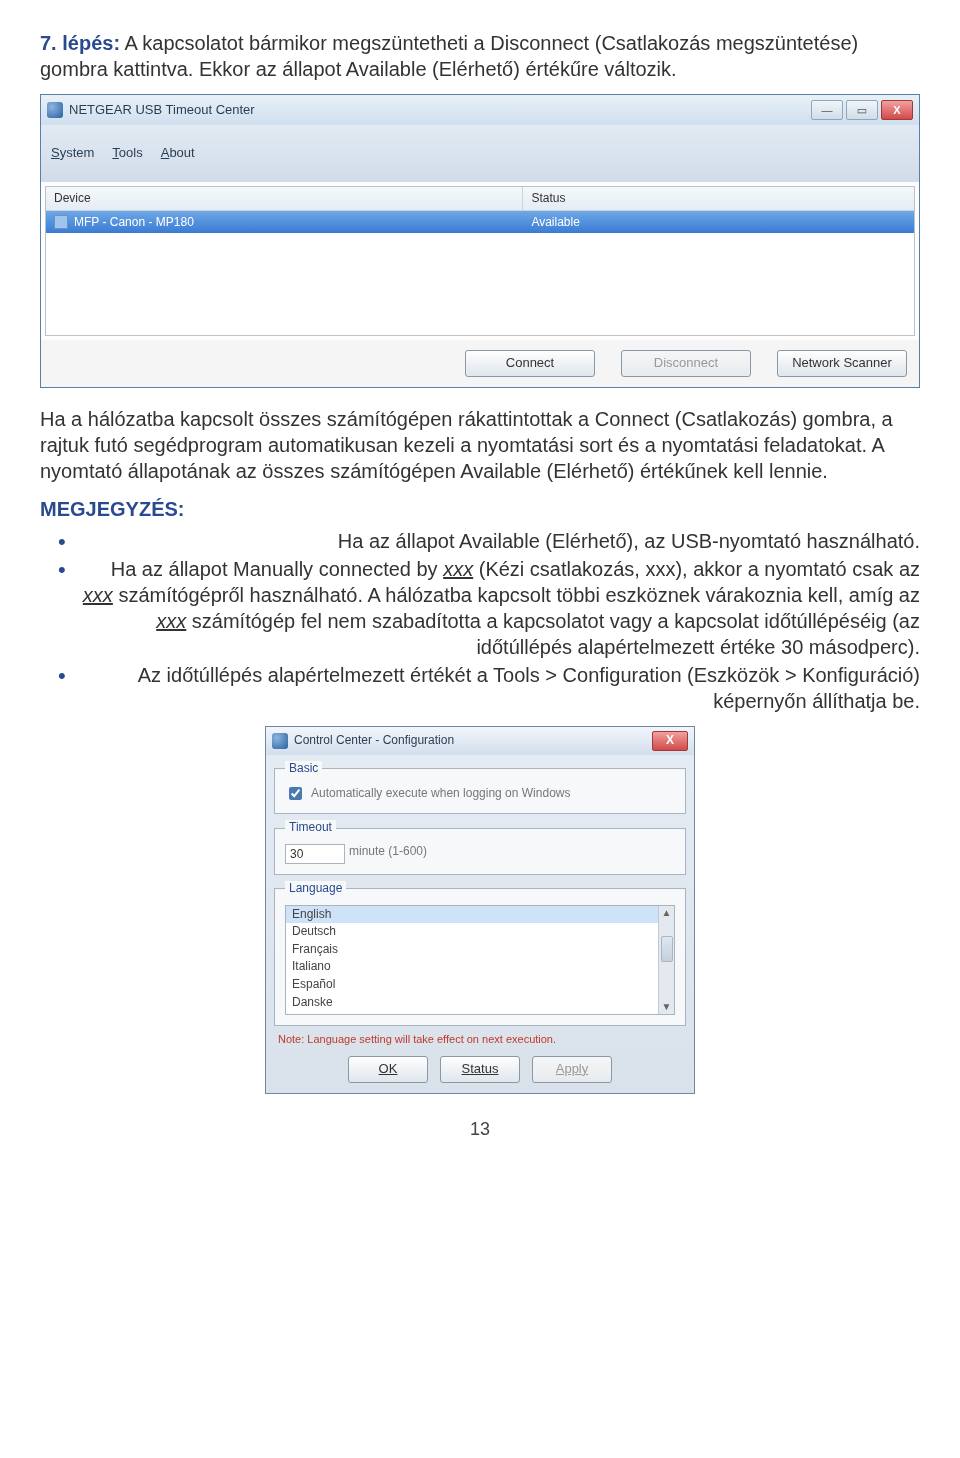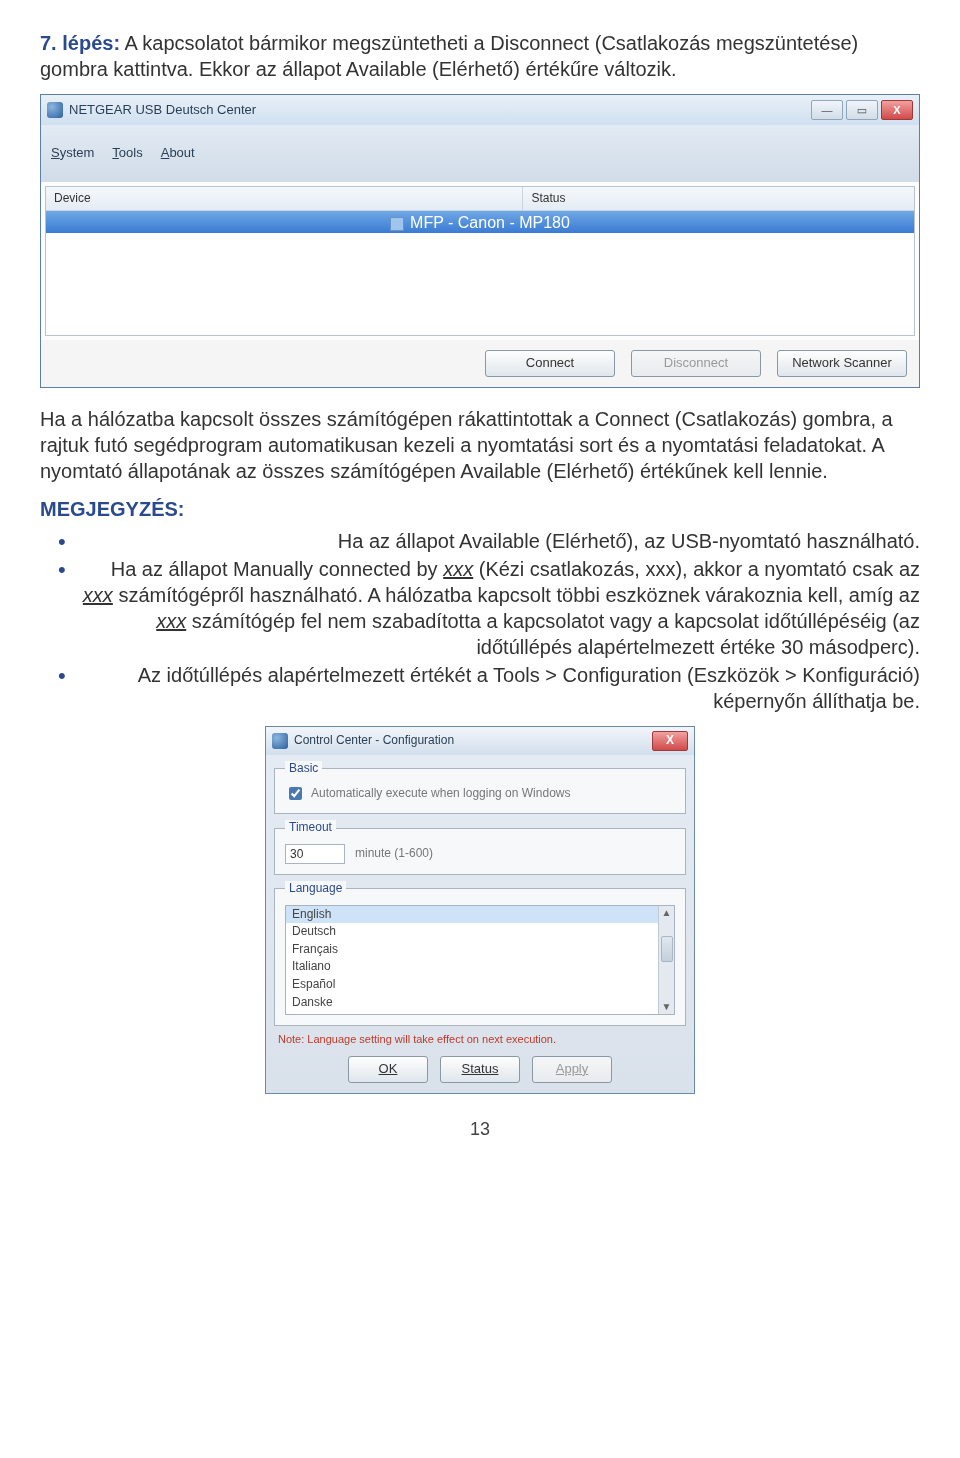--- a/index.html
+++ b/index.html
@@ -120,31 +120,30 @@
     color:#333;
   }
   .dev-head .col { padding: 4px 8px; }
   .dev-head .col-dev { flex: 0 0 55%; border-right:1px solid #cbd4de;}
   .dev-head .col-stat { flex: 1; }
   .dev-row {
     display:flex; align-items:center;
     background: linear-gradient(#6fa8e6,#3a7bd4);
     color:#fff;
     height: 22px;
-    font-size:16px;
-    flex-direction:column;
+    font-size:12px;
   }
   .dev-row .col { padding: 2px 8px; }
   .dev-row .col-dev { flex:0 0 55%; display:flex; gap:6px; align-items:center;}
   .dev-row .col-stat { flex:1; }
   .prn-ico {
     width:14px;height:14px;background:#9fc5ee;border:1px solid #6a93c0;
   }
   .win7-btnrow {
-    display:flex; justify-content:flex-end; gap:16px;
+    display:flex; justify-content:flex-end; gap:26px;
     padding: 10px 12px;
     background:#f5f5f5;
   }
   .win7-push {
     min-width: 130px;
     padding: 4px 10px;
     border: 1px solid #8a98a6;
     border-radius: 3px;
     background: linear-gradient(#fefefe,#dfe6ec);
     font-size:13px;
@@ -181,21 +180,21 @@
     margin: 6px 8px;
     border: 1px solid #a8b4c0;
     background:#f7f8fa;
     padding: 8px 10px 10px 10px;
   }
   .cfg fieldset legend {
     color:#2a4a8f; font-size:12px;padding:0 4px;background:#f7f8fa;
   }
   .cfg-chk { display:flex; gap:6px; align-items:center; color:#777;}
   .cfg-chk input { accent-color:#4a78b0; }
-  .cfg-timeout { display:flex; gap:10px; align-items:center; color:#777;}
+  .cfg-timeout { display:flex; gap:4px; color:#777;}
   .cfg-timeout input {
     width:60px; border:1px solid #a8b4c0; background:#fff; padding:2px 4px;
     font-family:inherit;font-size:12px;color:#333;
   }
   .cfg-langbox {
     height:110px; border:1px solid #a8b4c0; background:#fff; overflow:hidden;
     position:relative;
   }
   .cfg-langlist { list-style:none;margin:0;padding:0;}
   .cfg-langlist li { padding:1px 6px; color:#444;}
@@ -224,21 +223,21 @@
 <body>
 
 <p class="paragraph">
   <span class="step-label">7. lépés:</span><span> A kapcsolatot bármikor megszüntetheti a Disconnect (Csatlakozás megszüntetése) gombra kattintva. Ekkor az állapot Available (Elérhető) értékűre változik.</span>
 </p>
 
 <div class="win7">
   <div class="win7-titlebar">
     <div class="win7-title-left">
       <span class="win7-icon"></span>
-      <span>NETGEAR USB Deutsch Center</span>
+      <span>NETGEAR USB Timeout Center</span>
     </div>
     <div class="win7-btns">
       <div class="win7-btn">—</div>
       <div class="win7-btn">▭</div>
       <div class="win7-btn close">X</div>
     </div>
   </div>
   <div class="win7-menubar">
     <span><span class="u">S</span>ystem</span>
     <span><span class="u">T</span>ools</span>

